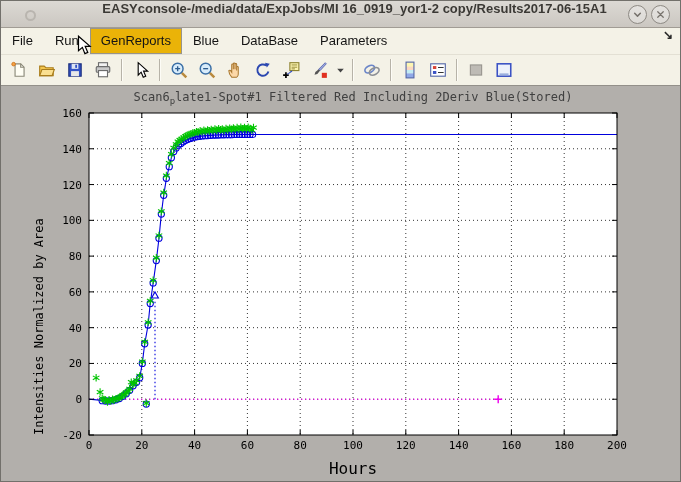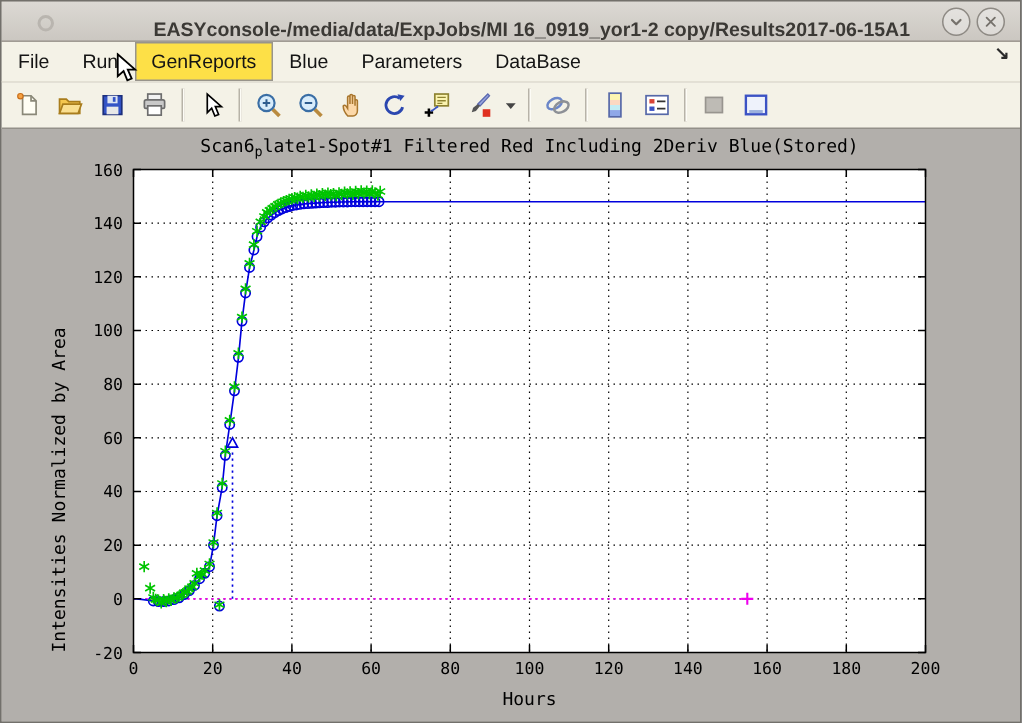--- a/index.html
+++ b/index.html
@@ -8,21 +8,21 @@
     border:1px solid #72706b;
     display:flex;flex-direction:column;
     font-family:"Liberation Sans",sans-serif;
     background:#b2afab;position:relative;overflow:hidden;
   }
   
   .titlebar{
     height:27px;flex:0 0 27px;box-sizing:border-box;
     background:linear-gradient(#dcd9d4,#cbc7c1);
     border-bottom:1px solid #a19c94;
-    display:flex;align-items:flex-end;justify-content:center;
+    display:flex;align-items:flex-start;justify-content:center;
     position:relative;
     padding-left:28px;
   }
   .tb-circle{position:absolute;left:24px;top:9px;width:7px;height:7px;
     border:2px solid #b9b5af;border-radius:50%;}
   .tb-title{font-weight:bold;font-size:13px;color:#3b3935;letter-spacing:0;
     max-width:520px;white-space:nowrap;overflow:hidden;}
   .win-btn{position:absolute;top:4px;width:17px;height:17px;border:1px solid #8e8a84;
     border-radius:50%;background:rgba(250,250,248,.35);
     display:flex;align-items:center;justify-content:center;cursor:default;}
@@ -30,44 +30,44 @@
   .btn-shade{right:33px;}
   .btn-close{right:10px;}
   
   .menubar{
     height:27px;flex:0 0 27px;box-sizing:border-box;
     background:#f4f2e7;border-bottom:1px solid #e3e0d4;
     display:flex;font-size:13px;color:#141414;
     position:relative;
   }
   .menu-item{padding:5px 11px;white-space:nowrap;}
-  .menu-item.active{border:1px solid #98948b;padding:4px 10px;background:#fde047;}
+  .menu-item.active{border:1px solid #98948b;padding:4px 10px;background:#eab308;}
   .dock-arrow{margin-left:auto;padding:0 7px 6px 0;font-size:12px;font-weight:bold;color:#2a2a2a;}
   .cursor-overlay{position:absolute;left:76px;top:7px;z-index:6;pointer-events:none;}
   
   .toolbar{
     height:31px;flex:0 0 31px;box-sizing:border-box;
     background:#f4f2e7;border-bottom:1px solid #93908a;
     display:flex;align-items:center;padding-left:4px;
   }
   .tool-btn{width:26px;height:26px;display:flex;align-items:center;justify-content:center;
     border:1px solid transparent;border-radius:2px;}
   .tool-btn.narrow{width:13px;}
   .tool-btn svg{display:block;}
   .tool-btn.disabled{opacity:.9;}
   .tool-sep{width:1px;height:22px;background:#b7b3a8;border-right:1px solid #fdfcf6;margin:0 4px;}
   
   .figure{flex:1;position:relative;background:#b2afab;}
   .figure svg.chart{position:absolute;left:0;top:0;}
   .figure svg text{font-family:"DejaVu Sans Mono",monospace;font-size:11px;fill:#000;}
   .plot-title{position:absolute;left:88px;top:4px;width:528px;text-align:center;
-    font-family:"DejaVu Sans Mono",monospace;font-size:12px;color:#000000;white-space:nowrap;}
+    font-family:"DejaVu Sans Mono",monospace;font-size:12px;color:#404040;white-space:nowrap;}
   .plot-title .sub{font-size:9px;vertical-align:-3px;}
   .xlabel{position:absolute;left:88px;top:373px;width:528px;text-align:center;
-    font-family:"DejaVu Sans Mono",monospace;font-size:12px;color:#000;}
+    font-family:"DejaVu Sans Mono",monospace;font-size:16px;color:#000;}
   .ylabel{position:absolute;left:31px;top:27px;height:322px;
     display:flex;align-items:center;
     writing-mode:vertical-rl;transform:rotate(180deg);
     font-family:"DejaVu Sans Mono",monospace;font-size:12px;color:#000;white-space:nowrap;}
 </style>
 </head>
 <body>
 
 <div class="window">
 
@@ -84,22 +84,22 @@
         <path d="M4 4l8 8M12 4l-8 8" fill="none" stroke="#76726c" stroke-width="1.8" stroke-linecap="round"></path>
       </svg>
     </span>
   </div>
 
   <div class="menubar">
     <span class="menu-item">File</span>
     <span class="menu-item">Run</span>
     <span class="menu-item active">GenReports</span>
     <span class="menu-item">Blue</span>
+    <span class="menu-item">DataBase</span>
     <span class="menu-item">Parameters</span>
-    <span class="menu-item">DataBase</span>
     <span class="dock-arrow">↘</span>
     <svg class="cursor-overlay" width="16" height="21" viewBox="0 0 16 21">
       <path d="M1.5 1.2v14.6l3.9-3.4 2.5 6.2 2.9-1.2-2.6-6h4.9z" fill="#fff" stroke="#000" stroke-width="1.2"></path>
     </svg>
   </div>
 
   <div class="toolbar">
       <span class="tool-btn">
         <svg width="18" height="18" viewBox="0 0 16 16">
           <path d="M4.5 2.5h5l3 3v8h-8z" fill="#fffef4" stroke="#8a8878"></path>

